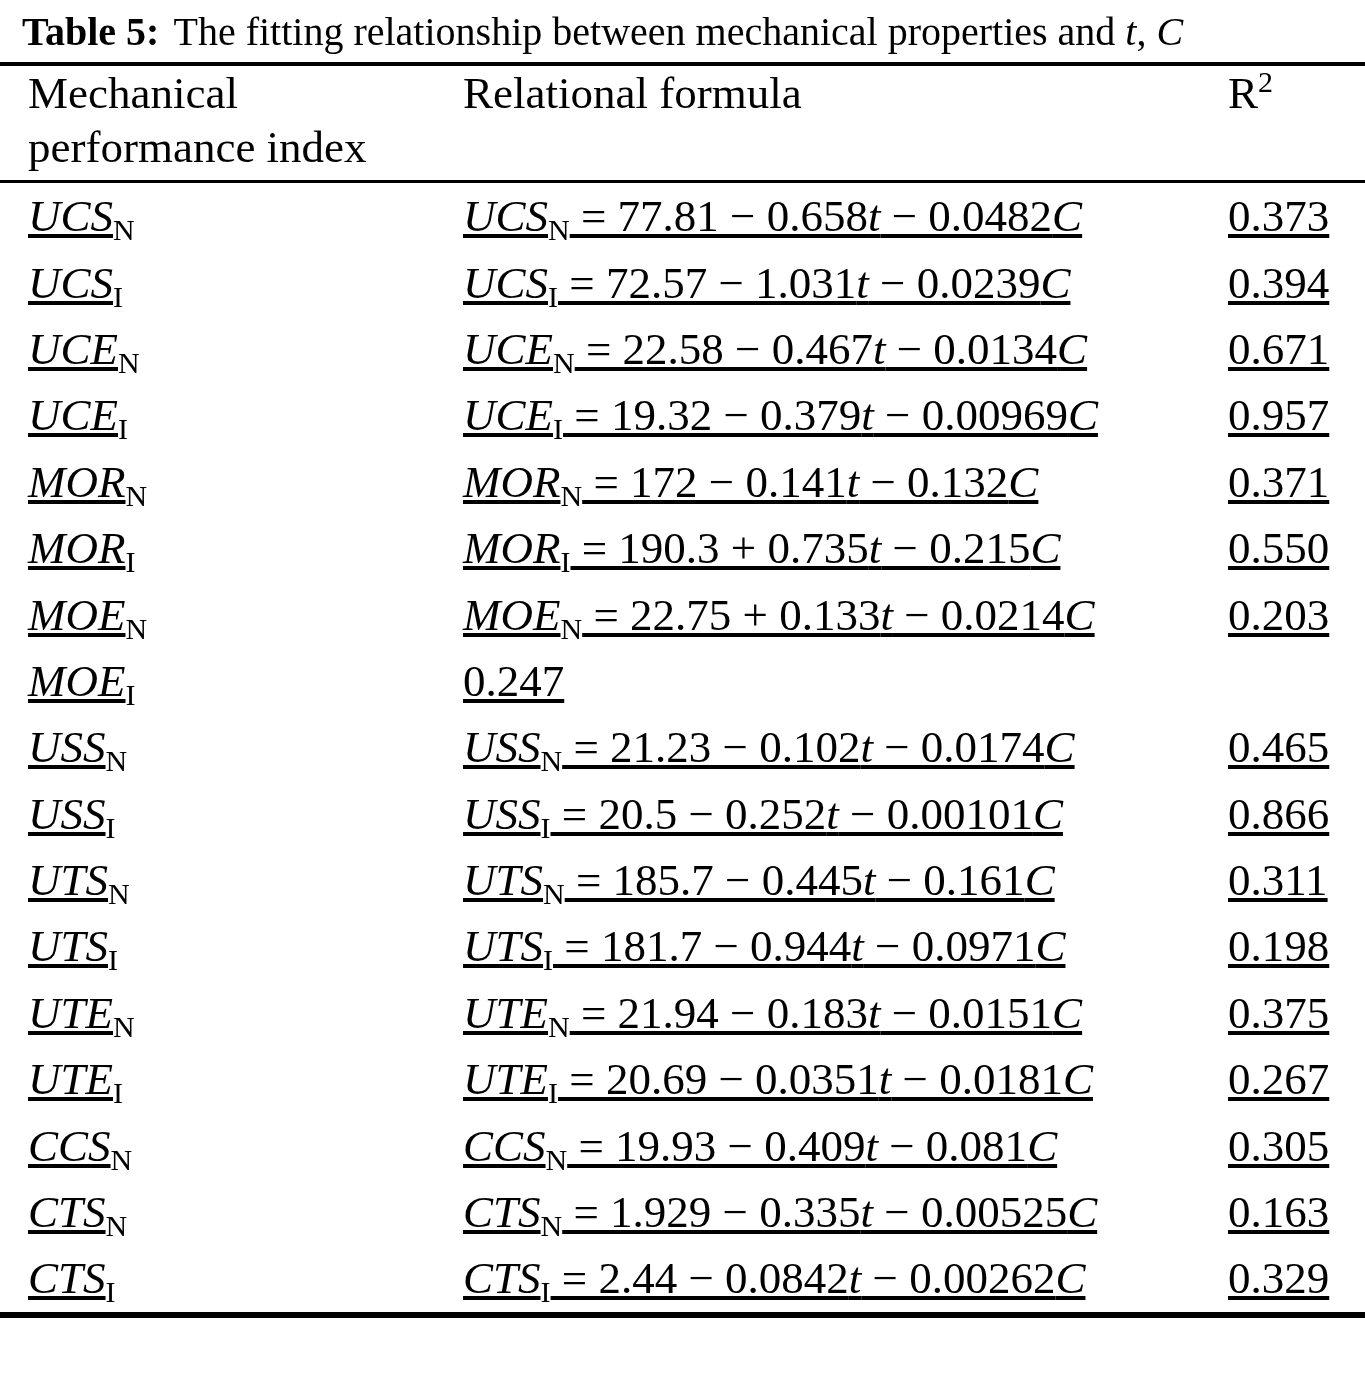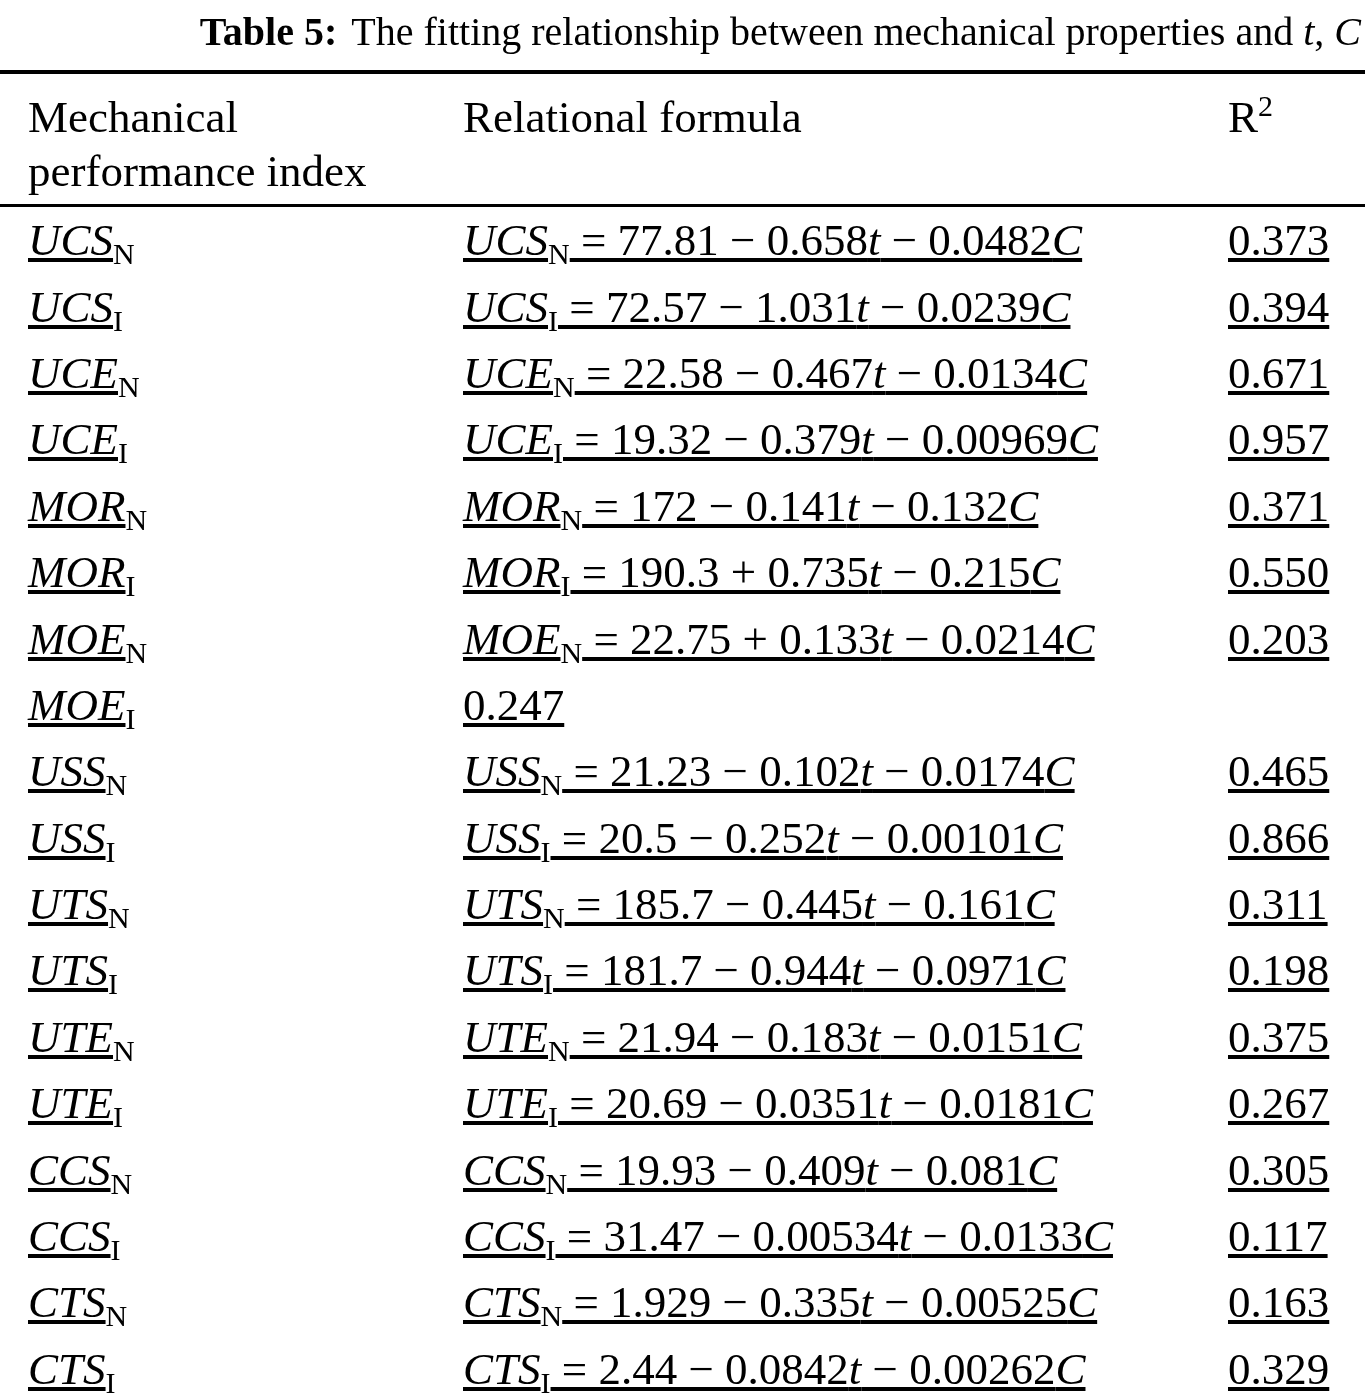--- a/index.html
+++ b/index.html
@@ -9,40 +9,38 @@
     font-family: "Liberation Serif", "DejaVu Serif", serif;
     overflow: hidden;
   }
   .page { width: 1365px; height: 1399px; position: relative; }
 
   
   .caption {
     font-size: 40px;
     line-height: 52px;
     padding: 6px 4px 0 22px;
-    height: 70px;
+    height: 62px;
     white-space: nowrap;
-    text-align: right;
   }
   .caption-label { font-weight: bold; margin-right: 14px; }
   .it { font-style: italic; }
 
   
   .dtable {
     border-top: 4px solid #000;
     border-bottom: 6px solid #000;
     width: 1365px;
   }
   .grid-row {
     display: grid;
     grid-template-columns: 435px 765px 1fr;
     padding-left: 28px;
   }
   .thead {
-    padding-top: 16px;
     padding-bottom: 6px;
     border-bottom: 3px solid #000;
     font-size: 45px;
     line-height: 54px;
     align-items: start;
   }
   .th-index { max-width: 420px; }
   .th-r2 sup { font-size: 30px; line-height: 0; }
 
   .tbody { }
@@ -162,25 +160,20 @@
     <div class="cell-formula"><span class="var">UTE</span><sub class="subv">I</sub> = 20.69 − 0.0351<span class="var">t</span> − 0.0181<span class="var">C</span></div>
     <div class="cell-r2">0.267</div>
   </div>
 
   <div class="grid-row trow">
     <div class="cell-index"><span class="var">CCS</span><sub class="subv">N</sub></div>
     <div class="cell-formula"><span class="var">CCS</span><sub class="subv">N</sub> = 19.93 − 0.409<span class="var">t</span> − 0.081<span class="var">C</span></div>
     <div class="cell-r2">0.305</div>
   </div>
 
-  <div class="grid-row trow">
-    <div class="cell-index"><span class="var">CCS</span><sub class="subv">I</sub></div>
-    <div class="cell-formula"><span class="var">CCS</span><sub class="subv">I</sub> = 31.47 − 0.00534<span class="var">t</span> − 0.0133<span class="var">C</span></div>
-    <div class="cell-r2">0.117</div>
-  </div>
 
   <div class="grid-row trow">
     <div class="cell-index"><span class="var">CTS</span><sub class="subv">N</sub></div>
     <div class="cell-formula"><span class="var">CTS</span><sub class="subv">N</sub> = 1.929 − 0.335<span class="var">t</span> − 0.00525<span class="var">C</span></div>
     <div class="cell-r2">0.163</div>
   </div>
 
   <div class="grid-row trow">
     <div class="cell-index"><span class="var">CTS</span><sub class="subv">I</sub></div>
     <div class="cell-formula"><span class="var">CTS</span><sub class="subv">I</sub> = 2.44 − 0.0842<span class="var">t</span> − 0.00262<span class="var">C</span></div>

